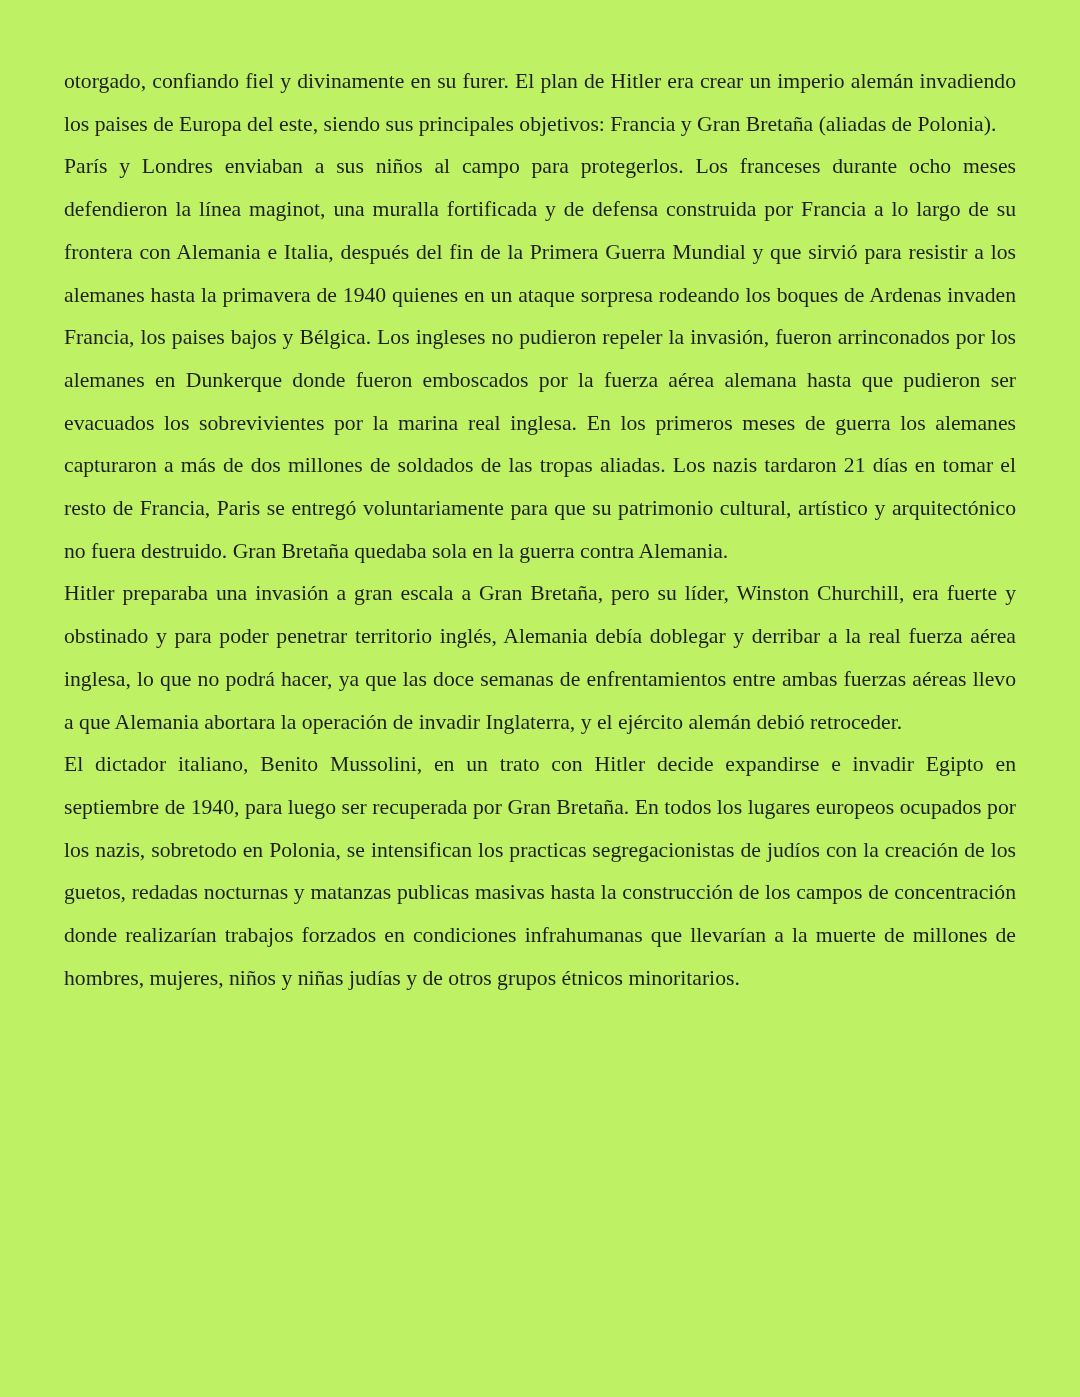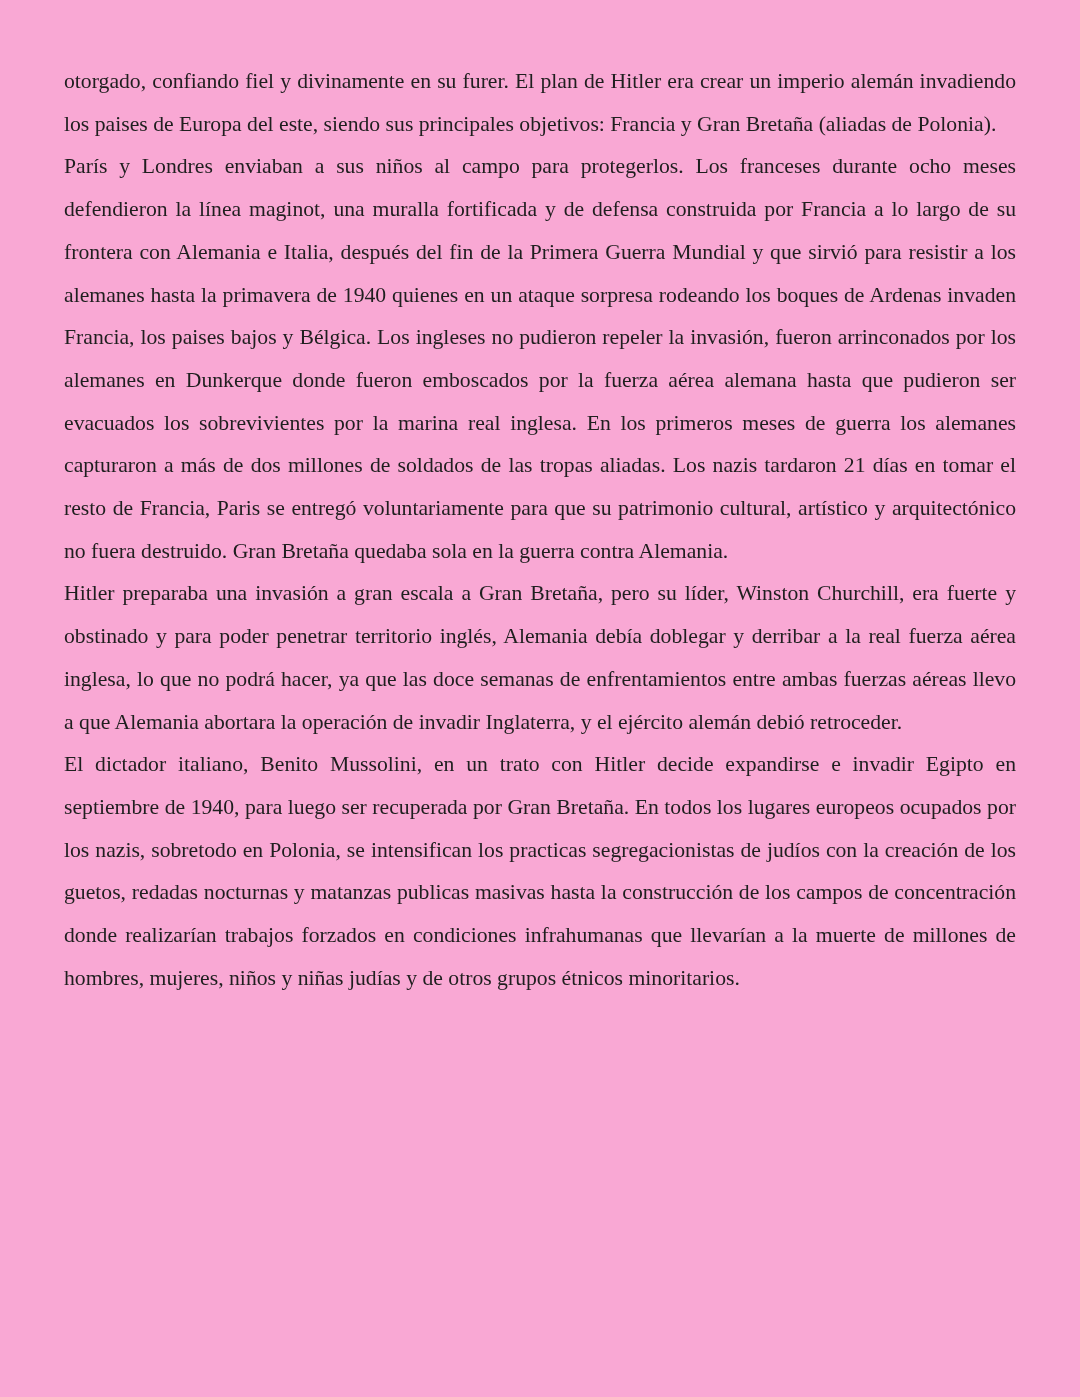--- a/index.html
+++ b/index.html
@@ -5,21 +5,21 @@
   html, body {
     margin: 0;
     padding: 0;
     background: #ffffff;
   }
   .page {
     position: relative;
     width: 1080px;
     height: 1397px;
     box-sizing: border-box;
-    background: #f9a8d4;
+    background: #bef264;
     overflow: hidden;
   }
   .text-block {
     position: absolute;
     top: 60px;
     left: 64px;
     width: 952px;
     font-family: "Liberation Serif", "DejaVu Serif", serif;
     font-size: 21.7px;
     line-height: 42.7px;

